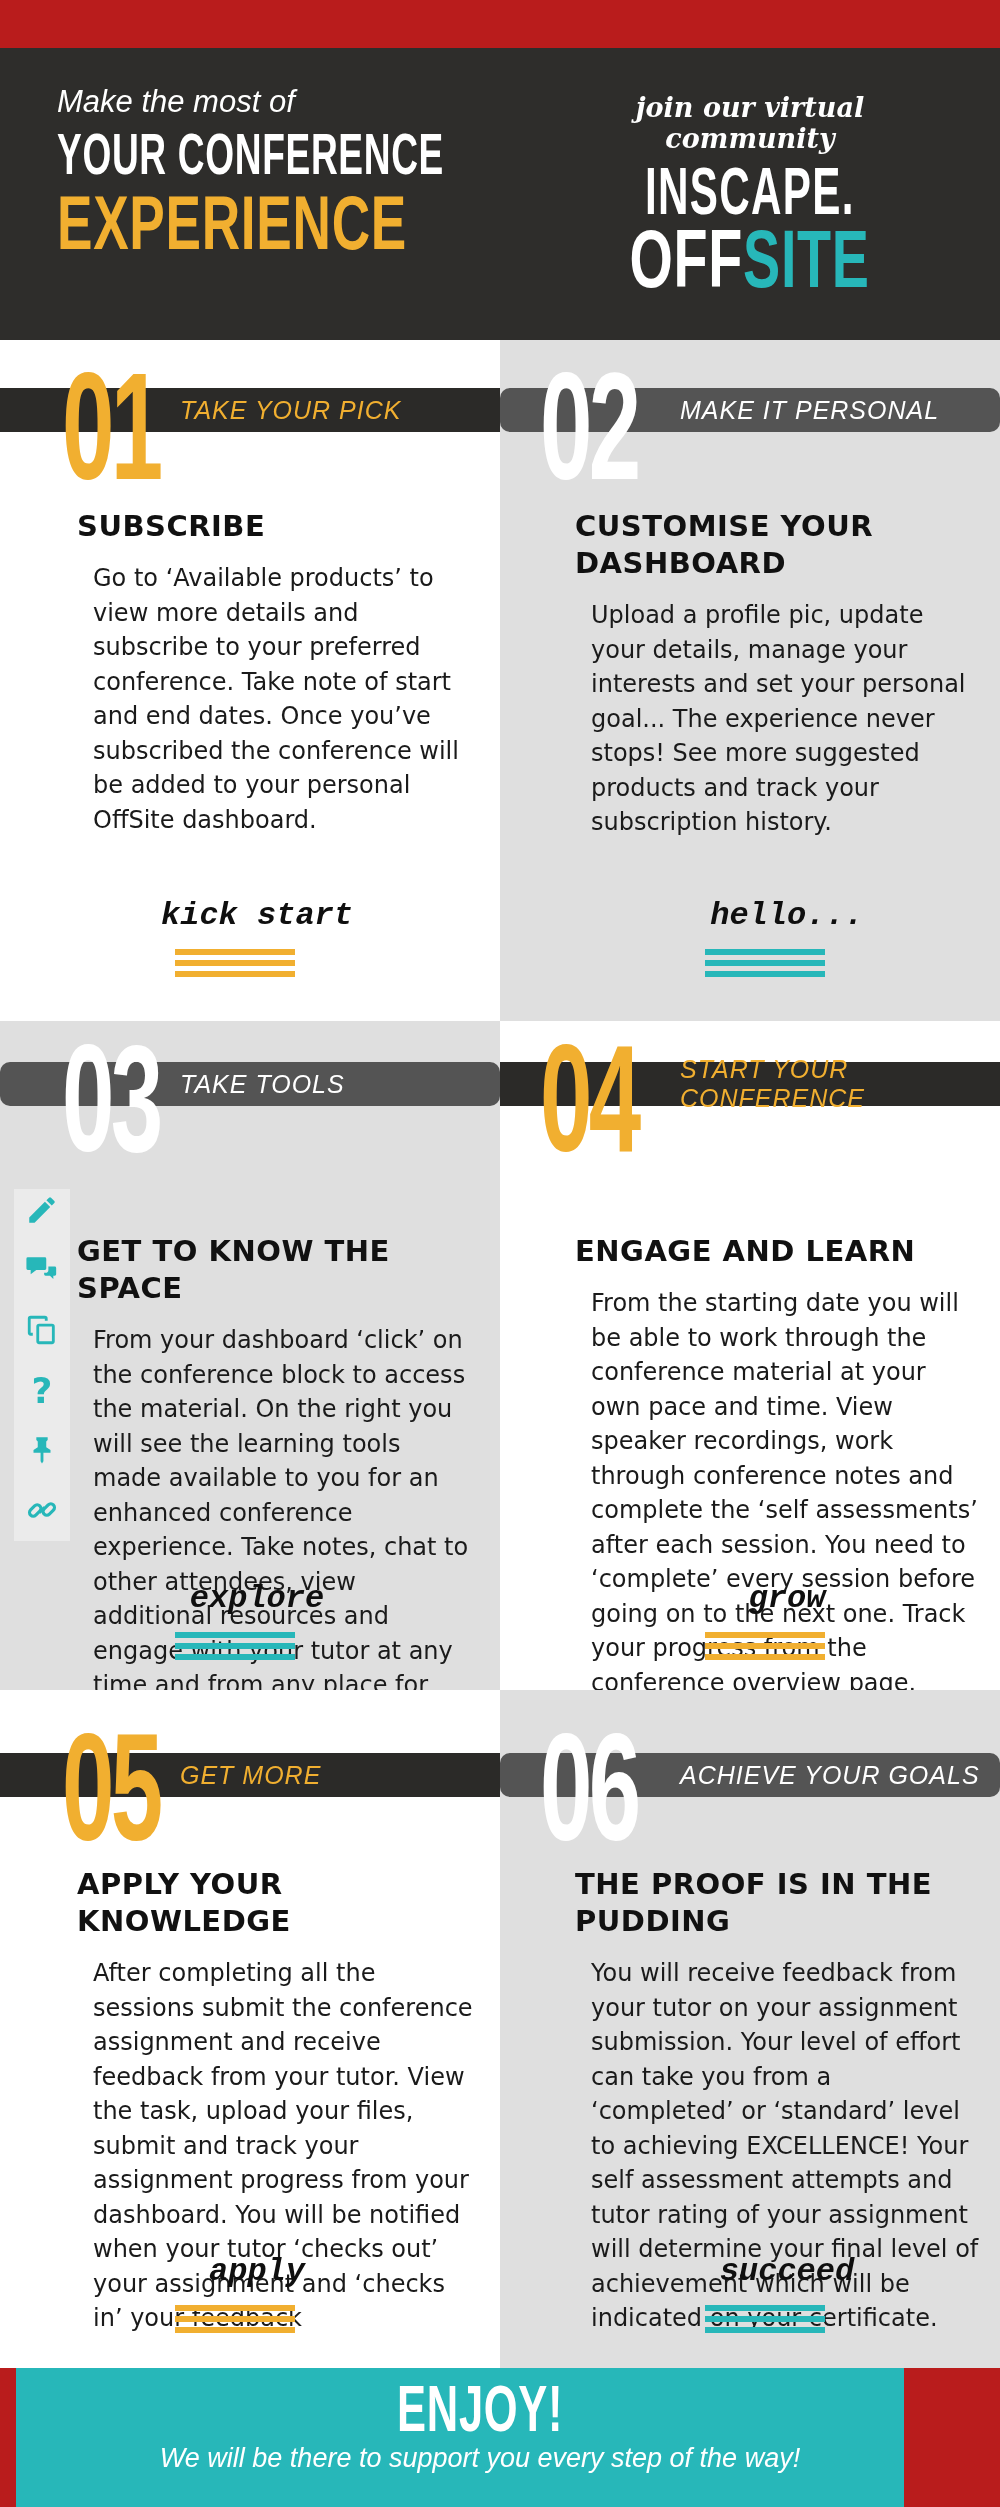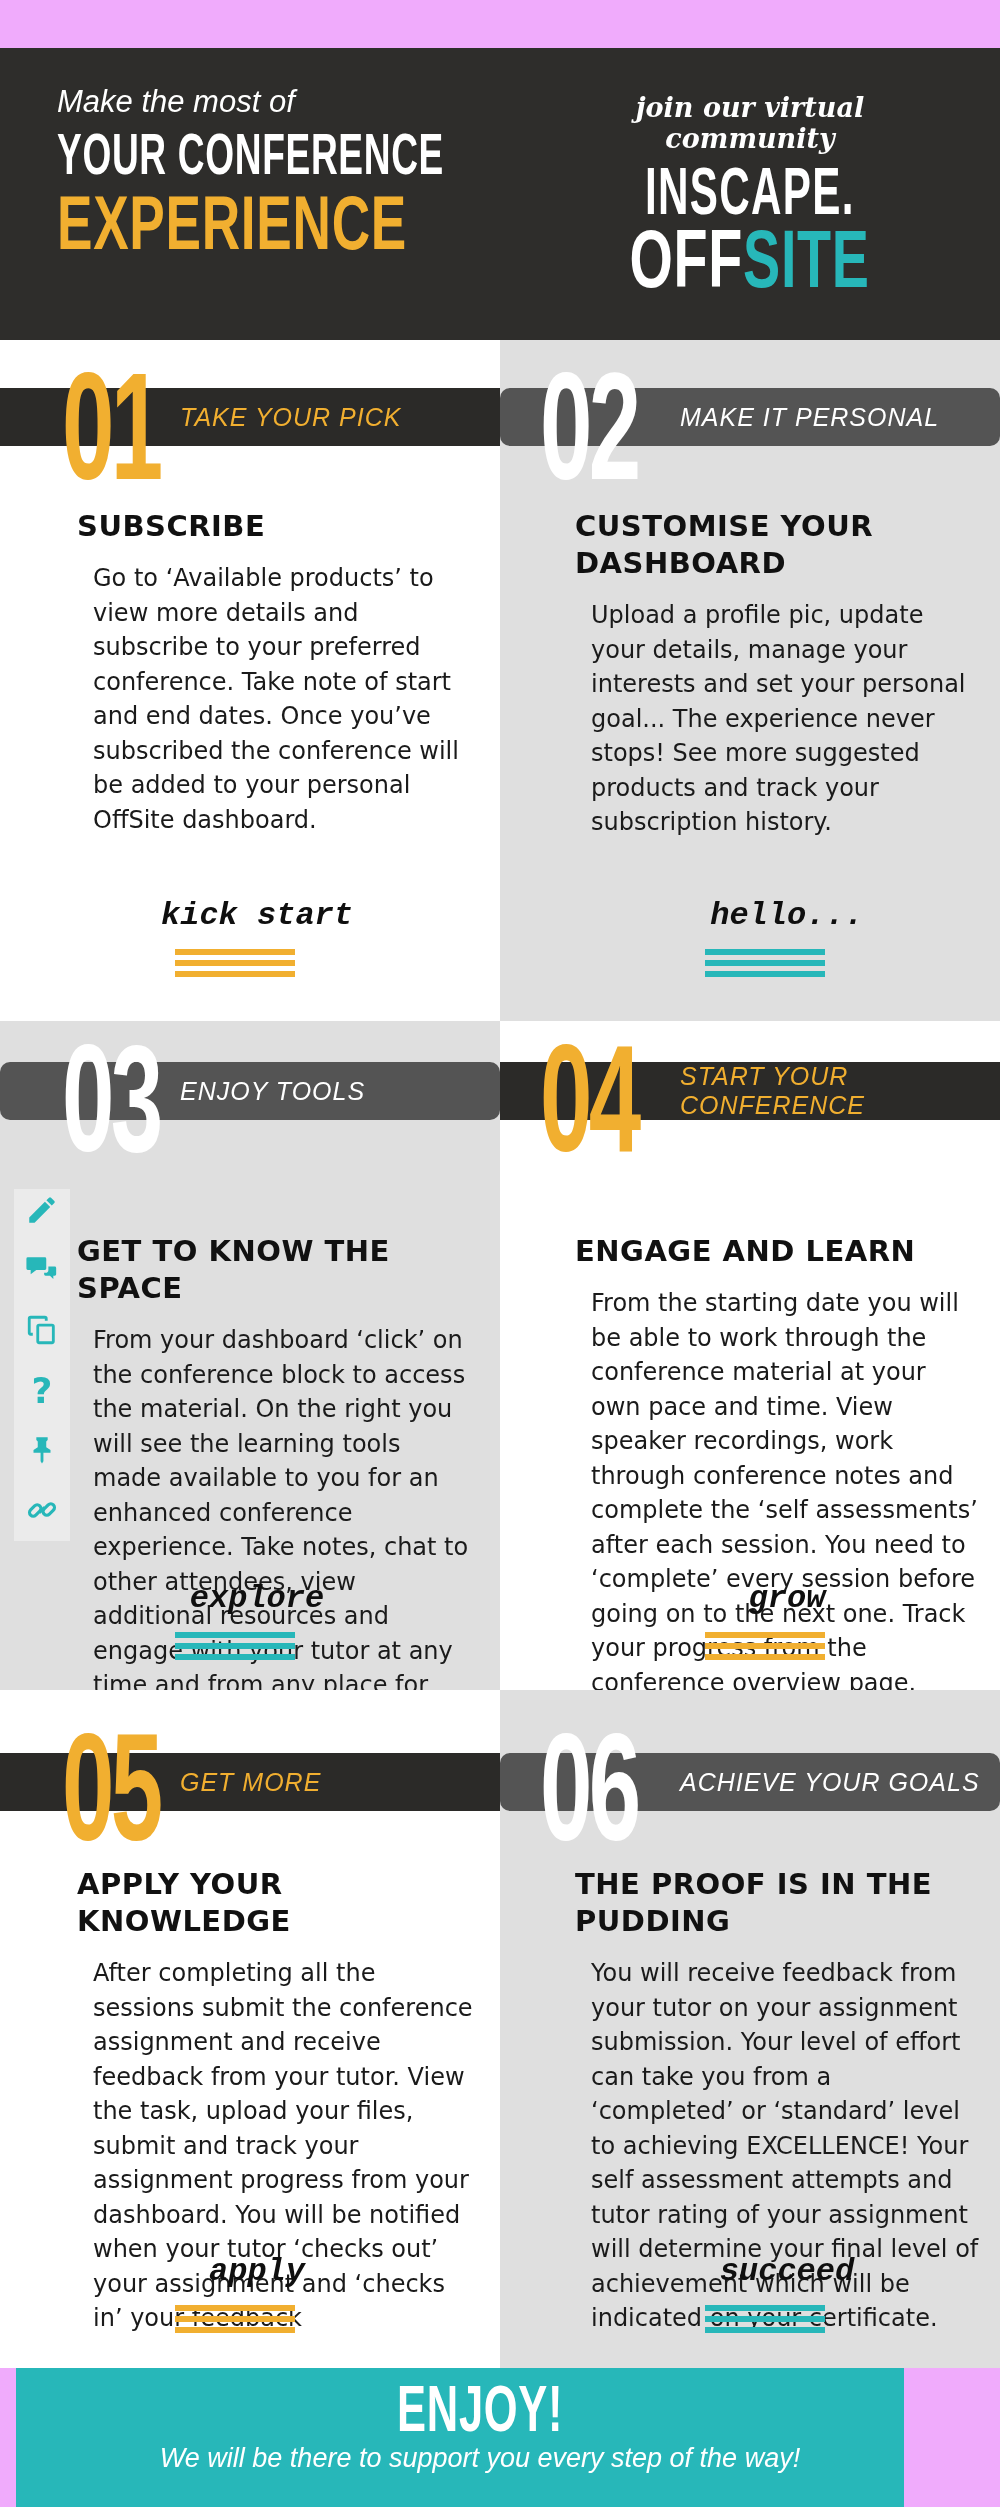--- a/index.html
+++ b/index.html
@@ -1,16 +1,16 @@
 <!DOCTYPE html>
 <html style="--yellow: #F1AF30; --teal: #27B7B9; --header_bg: #2E2D2B; --ribbon_dark: #2B2A28; --ribbon_gray: #545454; --gray_bg: #DFDFDF;"><head>
 <meta charset="utf-8">
 <style>
   html,body{margin:0;padding:0;background:#ffffff;}
-  .poster{position:relative;width:1000px;height:2507px;background:#f0abfc;overflow:hidden;
+  .poster{position:relative;width:1000px;height:2507px;background:#b91c1c;overflow:hidden;
           font-family:"DejaVu Sans",sans-serif;color:#161616;}
 
   
   .header{position:absolute;left:0;top:48px;width:1000px;height:292px;background:var(--header_bg);}
   .header-left{position:absolute;left:57px;top:36px;}
   .tagline{font-family:"Liberation Sans",sans-serif;font-style:italic;font-size:31px;color:#fff;}
   .title-line{margin-top:6px;}
   .condensed{font-family:"Liberation Sans",sans-serif;font-weight:bold;display:inline-block;
              transform:scaleX(0.64);transform-origin:left center;white-space:nowrap;}
   .c-center{transform-origin:center center;}
@@ -30,21 +30,21 @@
   .row{position:absolute;left:0;width:1000px;}
   .row1{top:340px;height:681px;}
   .row2{top:1021px;height:669px;}
   .row3{top:1690px;height:678px;}
   .cell{position:absolute;top:0;width:500px;height:100%;}
   .cell.left{left:0;}
   .cell.right{left:500px;}
   .cell.light{background:#ffffff;}
   .cell.gray{background:var(--gray_bg);}
 
-  .ribbon{position:absolute;left:0;width:100%;height:58px;}
+  .ribbon{position:absolute;left:0;width:100%;height:44px;}
   .row1 .ribbon{top:48px;}
   .row2 .ribbon{top:41px;}
   .row3 .ribbon{top:63px;}
   .light .ribbon{background:var(--ribbon_dark);}
   .gray  .ribbon{background:var(--ribbon_gray);border-radius:10px;}
   .ribbon-label{position:absolute;left:180px;top:50%;transform:translateY(-50%);
                 font-family:"Liberation Sans",sans-serif;font-style:italic;font-size:25px;letter-spacing:1px;}
   .light .ribbon-label{color:var(--yellow);}
   .gray  .ribbon-label{color:#ffffff;}
 
@@ -154,21 +154,21 @@
             <span class="u"></span>
             <span class="u"></span>
           </span>
       </div>
     </section>
   </div>
 
   <div class="row row2">
     <section class="cell left gray sec03">
       <div class="ribbon">
-        <span class="ribbon-label">ENJOY TOOLS</span>
+        <span class="ribbon-label">TAKE TOOLS</span>
       </div>
       <div class="big-number">03</div>
       <div class="rail-bg"></div>
       <div class="icon-rail">
         <span class="rail-icon">
           <svg viewBox="0 0 24 24">
               <path fill="currentColor" d="M3 17.25V21h3.75L17.81 9.94l-3.75-3.75L3 17.25zM20.71 7.04c.39-.39.39-1.02 0-1.41l-2.34-2.34a1 1 0 0 0-1.41 0l-1.83 1.83 3.75 3.75 1.83-1.83z"></path>
             </svg>
         </span>
         <span class="rail-icon">

